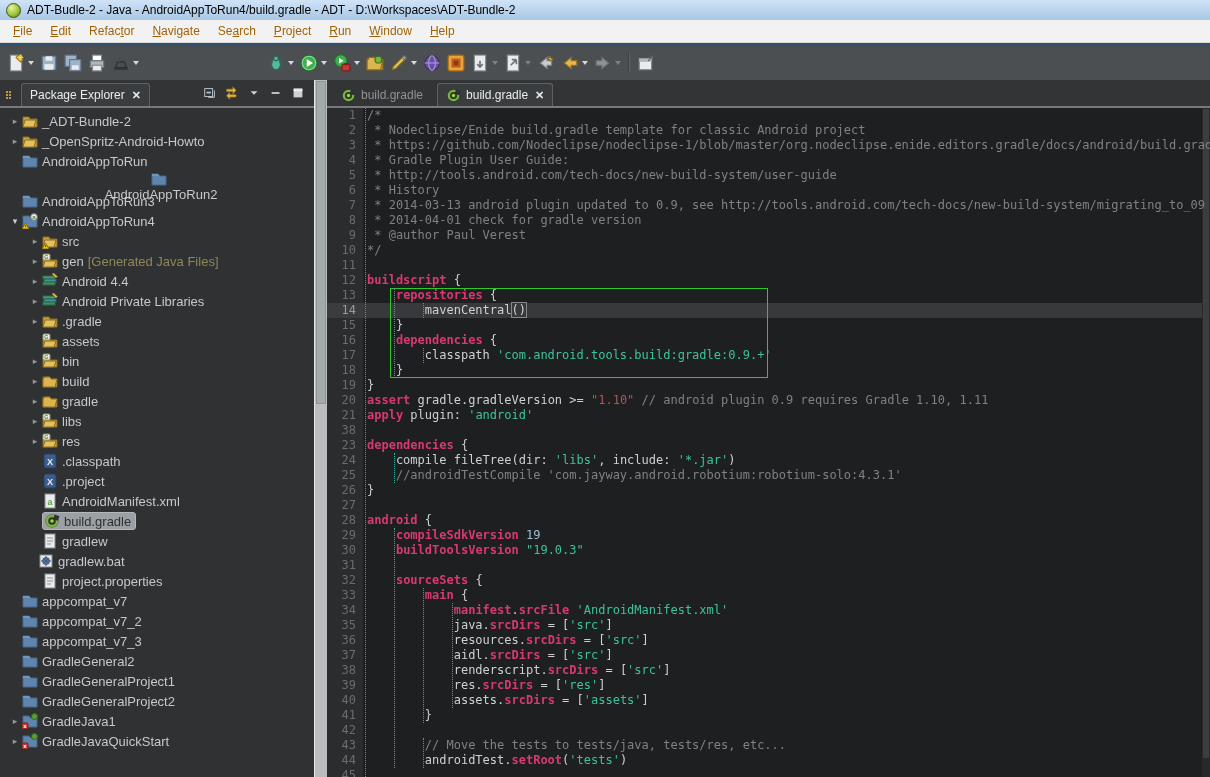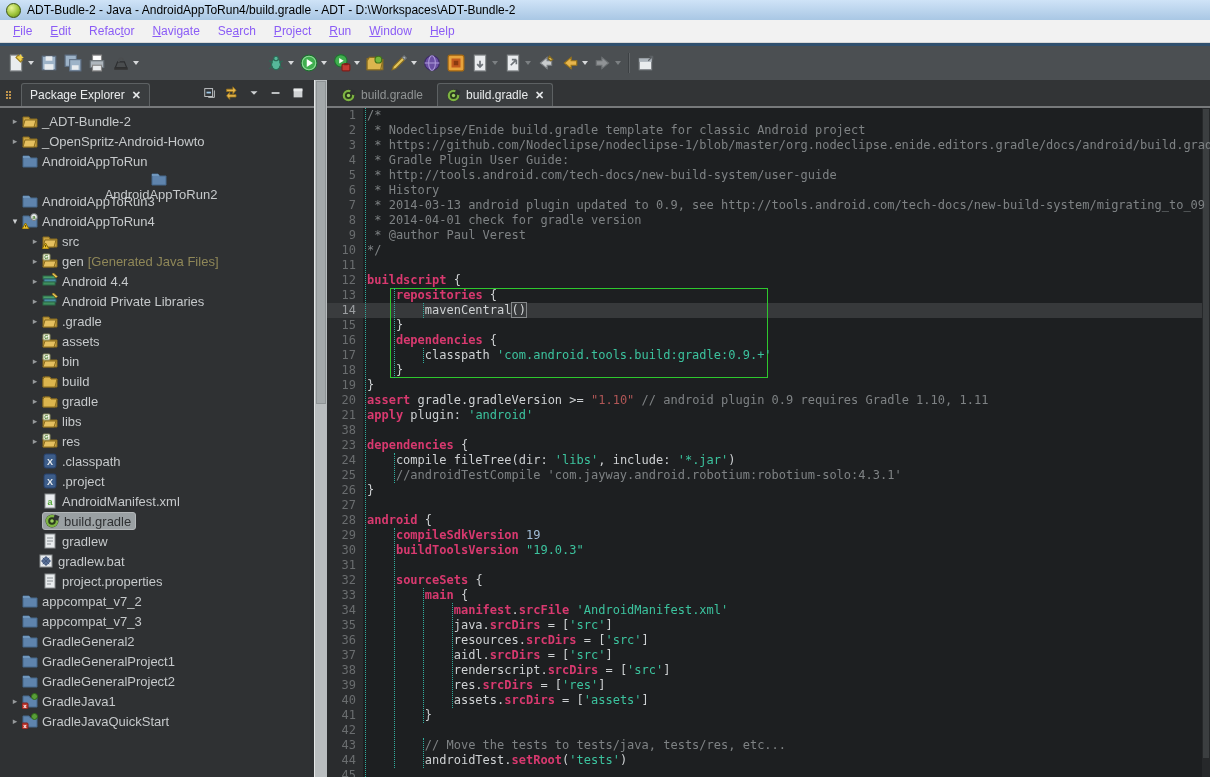--- a/index.html
+++ b/index.html
@@ -7,21 +7,21 @@
        font-family:"Liberation Sans",sans-serif;font-size:12px;
        background:var(--panelbg);color:var(--treefg);}
   
   .titlebar{height:20px;background:linear-gradient(#cfe3f7,#a9c7e4);
     display:flex;align-items:center;padding:0 6px;color:#000;}
   .title-icon{width:13px;height:13px;border-radius:50%;
     background:radial-gradient(circle at 35% 30%,#e8f59a,#9ec43a 55%,#5d7f18);
     border:1px solid #3c5510;margin-right:6px;flex:0 0 auto;}
   .title-text{font-size:12px;white-space:nowrap;}
   .menubar{height:22px;background:#f2f2f2;display:flex;align-items:center;
-    padding-left:4px;color:#8b5cf6;border-bottom:1px solid #d8d8d8;}
+    padding-left:4px;color:#a16207;border-bottom:1px solid #d8d8d8;}
   .menu-item{padding:3px 9px;cursor:default;}
   .menu-item u{text-decoration:underline;}
   .navyline{height:3px;background:#30506e;}
   .toolbar{height:34px;background:var(--toolbarbg);display:flex;align-items:center;
     padding:0 4px;border-bottom:1px solid #606468;}
   .tbtn{display:flex;align-items:center;height:26px;padding:0 2px;border-radius:3px;margin:0 1px;}
   .tbtn .ticon{width:18px;height:18px;display:inline-block;}
   .tbtn svg{width:18px;height:18px;display:block;}
   .dd{width:0;height:0;border-left:3.5px solid transparent;border-right:3.5px solid transparent;
       border-top:4px solid #d6d8da;margin-left:3px;}
@@ -605,20 +605,30 @@
             <span class="tlabel">project.properties</span>
           </div>
           <div class="trow" style="padding-left: 8px;">
             <span class="arrow"></span>
             <span class="ticon16">
               <svg viewBox="0 0 16 16">
                 <path d="M1 3h6l1.5 2H15v9H1z" fill="#5f84ad" stroke="#46688c"></path>
                 <path d="M1 3h6l1.5 2H1z" fill="#7097bd"></path>
               </svg>
             </span>
+            <span class="tlabel">appcompat_v7</span>
+          </div>
+          <div class="trow" style="padding-left: 8px;">
+            <span class="arrow"></span>
+            <span class="ticon16">
+              <svg viewBox="0 0 16 16">
+                <path d="M1 3h6l1.5 2H15v9H1z" fill="#5f84ad" stroke="#46688c"></path>
+                <path d="M1 3h6l1.5 2H1z" fill="#7097bd"></path>
+              </svg>
+            </span>
             <span class="tlabel">appcompat_v7_2</span>
           </div>
           <div class="trow" style="padding-left: 8px;">
             <span class="arrow"></span>
             <span class="ticon16">
               <svg viewBox="0 0 16 16">
                 <path d="M1 3h6l1.5 2H15v9H1z" fill="#5f84ad" stroke="#46688c"></path>
                 <path d="M1 3h6l1.5 2H1z" fill="#7097bd"></path>
               </svg>
             </span>

